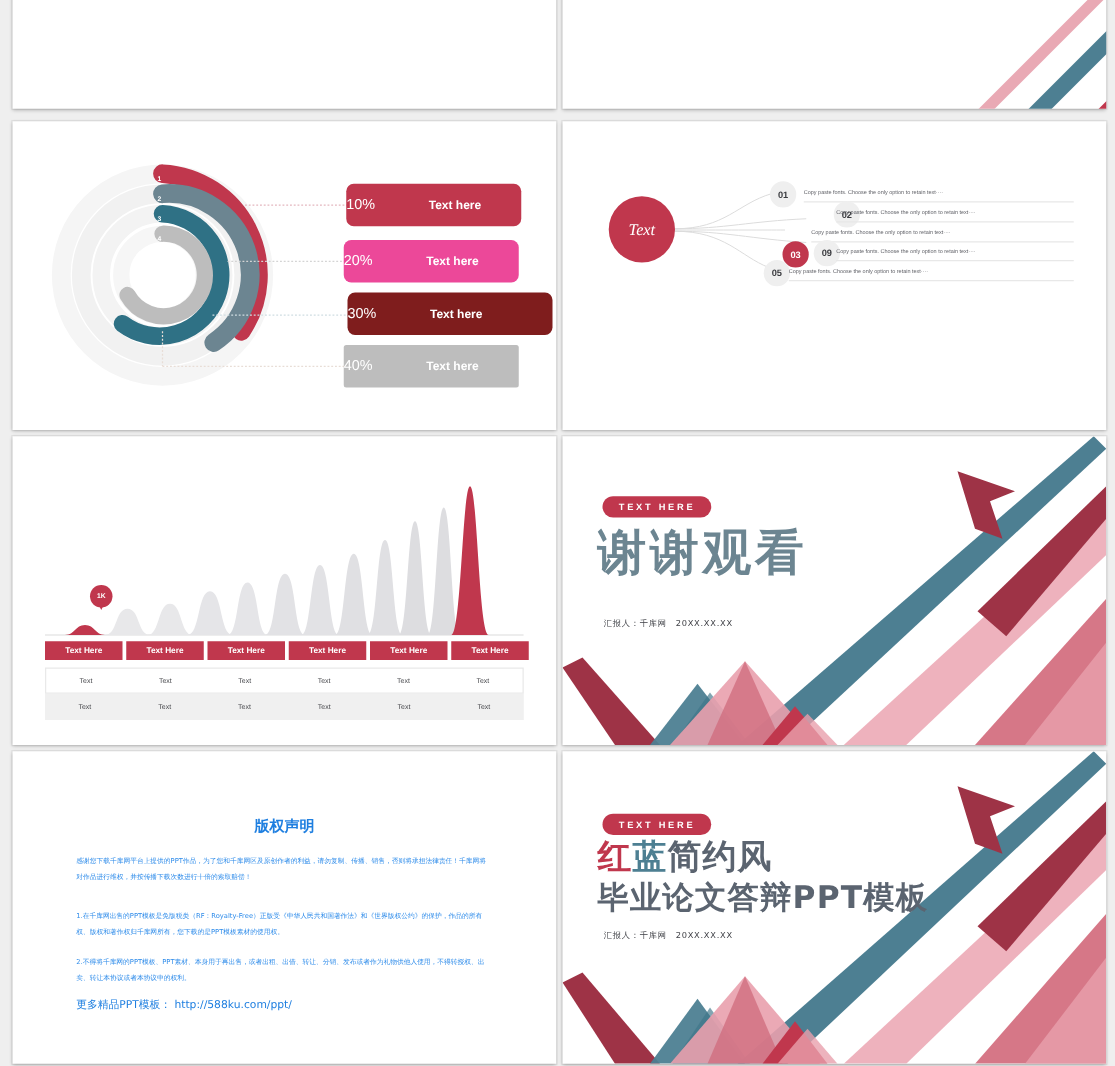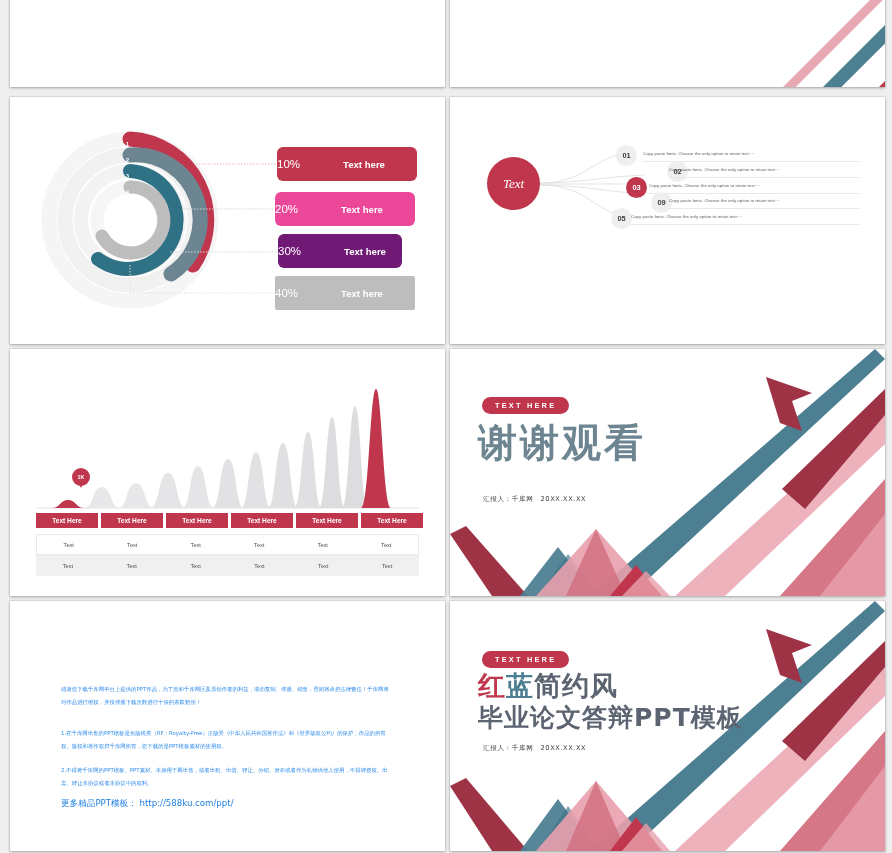--- a/index.html
+++ b/index.html
@@ -55,21 +55,21 @@
     border-radius:50%;background:#c0374d;color:#fff;
     display:flex;align-items:center;justify-content:center;
     font-size:13px;font-style:italic;font-family:"Liberation Serif",serif;
   }
   .node{
     position:absolute;width:21px;height:21px;border-radius:50%;
     background:#efefef;color:#3a3b3f;
     display:flex;align-items:center;justify-content:center;
     font-size:7.4px;font-weight:bold;
   }
-  .node.active{background:#c0374d;color:#fff;}
+  .node.active{background:#c0374d;color:#fff;margin-top:16px;}
   .node-txt{
     position:absolute;font-size:4.4px;color:#63646a;white-space:nowrap;
   }
   .node-rule{position:absolute;height:0;border-top:1px solid #e8e8e8;}
 
   
   .pin{
     position:absolute;width:18px;height:18px;border-radius:50% 50% 50% 50%;
     background:#c0374d;color:#fff;font-size:5.4px;font-weight:bold;
     display:flex;align-items:center;justify-content:center;
@@ -163,21 +163,21 @@
     <div style="position:absolute;left:116px;top:92px;color:#fff;font-size:5.4px;font-weight:bold;">4</div>
 
     <div class="legend-row" style="left:267px;top:50px;width:140px;background:#c0374d;">
       <span class="legend-pct">10%</span>
       <span class="legend-txt">Text here</span>
     </div>
     <div class="legend-row" style="left:265px;top:95px;width:140px;background:#ec4899;">
       <span class="legend-pct">20%</span>
       <span class="legend-txt">Text here</span>
     </div>
-    <div class="legend-row" style="left:268px;top:137px;width:124px;background:#701a75;">
+    <div class="legend-row" style="left:268px;top:137px;width:164px;background:#7f1d1d;">
       <span class="legend-pct">30%</span>
       <span class="legend-txt">Text here</span>
     </div>
     <div class="legend-row" style="left:265px;top:179px;width:140px;background:#bdbdbd;border-radius:2px;">
       <span class="legend-pct">40%</span>
       <span class="legend-txt">Text here</span>
     </div>
   </div>
 
   <div class="slide" id="slide-4">
@@ -309,20 +309,21 @@
       <polygon points="172,247 196,222 220,247" fill="#e9a0ad" opacity=".8"></polygon>
     </svg>
     <div class="tbadge" style="left:32px;top:48px;">
       <span>TEXT HERE</span>
     </div>
     <div class="tbig" style="left:28px;top:72px;font-size:39px;color:#6c8591;letter-spacing:3px;">谢谢观看</div>
     <div class="tmeta" style="left:33px;top:146px;">汇报人：千库网　20XX.XX.XX</div>
   </div>
 
   <div class="slide" id="slide-7">
+    <div class="cp-title" style="top:52px;">版权声明</div>
     <div class="cp-para" style="top:82px;">感谢您下载千库网平台上提供的PPT作品，为了您和千库网区及原创作者的利益，请勿复制、传播、销售，否则将承担法律责任！千库网将对作品进行维权，并按传播下载次数进行十倍的索取赔偿！</div>
     <div class="cp-para" style="top:126px;">1.在千库网出售的PPT模板是免版税类（RF：Royalty-Free）正版受《中华人民共和国著作法》和《世界版权公约》的保护，作品的所有权、版权和著作权归千库网所有，您下载的是PPT模板素材的使用权。</div>
     <div class="cp-para" style="top:163px;">2.不得将千库网的PPT模板、PPT素材、本身用于再出售，或者出租、出借、转让、分销、发布或者作为礼物供他人使用，不得转授权、出卖、转让本协议或者本协议中的权利。</div>
     <div class="cp-link" style="top:197px;">更多精品PPT模板： http://588ku.com/ppt/</div>
   </div>
 
   <div class="slide" id="slide-8">
     <svg style="position:absolute;inset:0;" width="435" height="250">
       <polygon points="425,0 435,10 180,250 140,250" fill="#4d7f92"></polygon>
       <polygon points="435,55 435,95 275,250 225,250" fill="#ecaab6" opacity=".9"></polygon>

